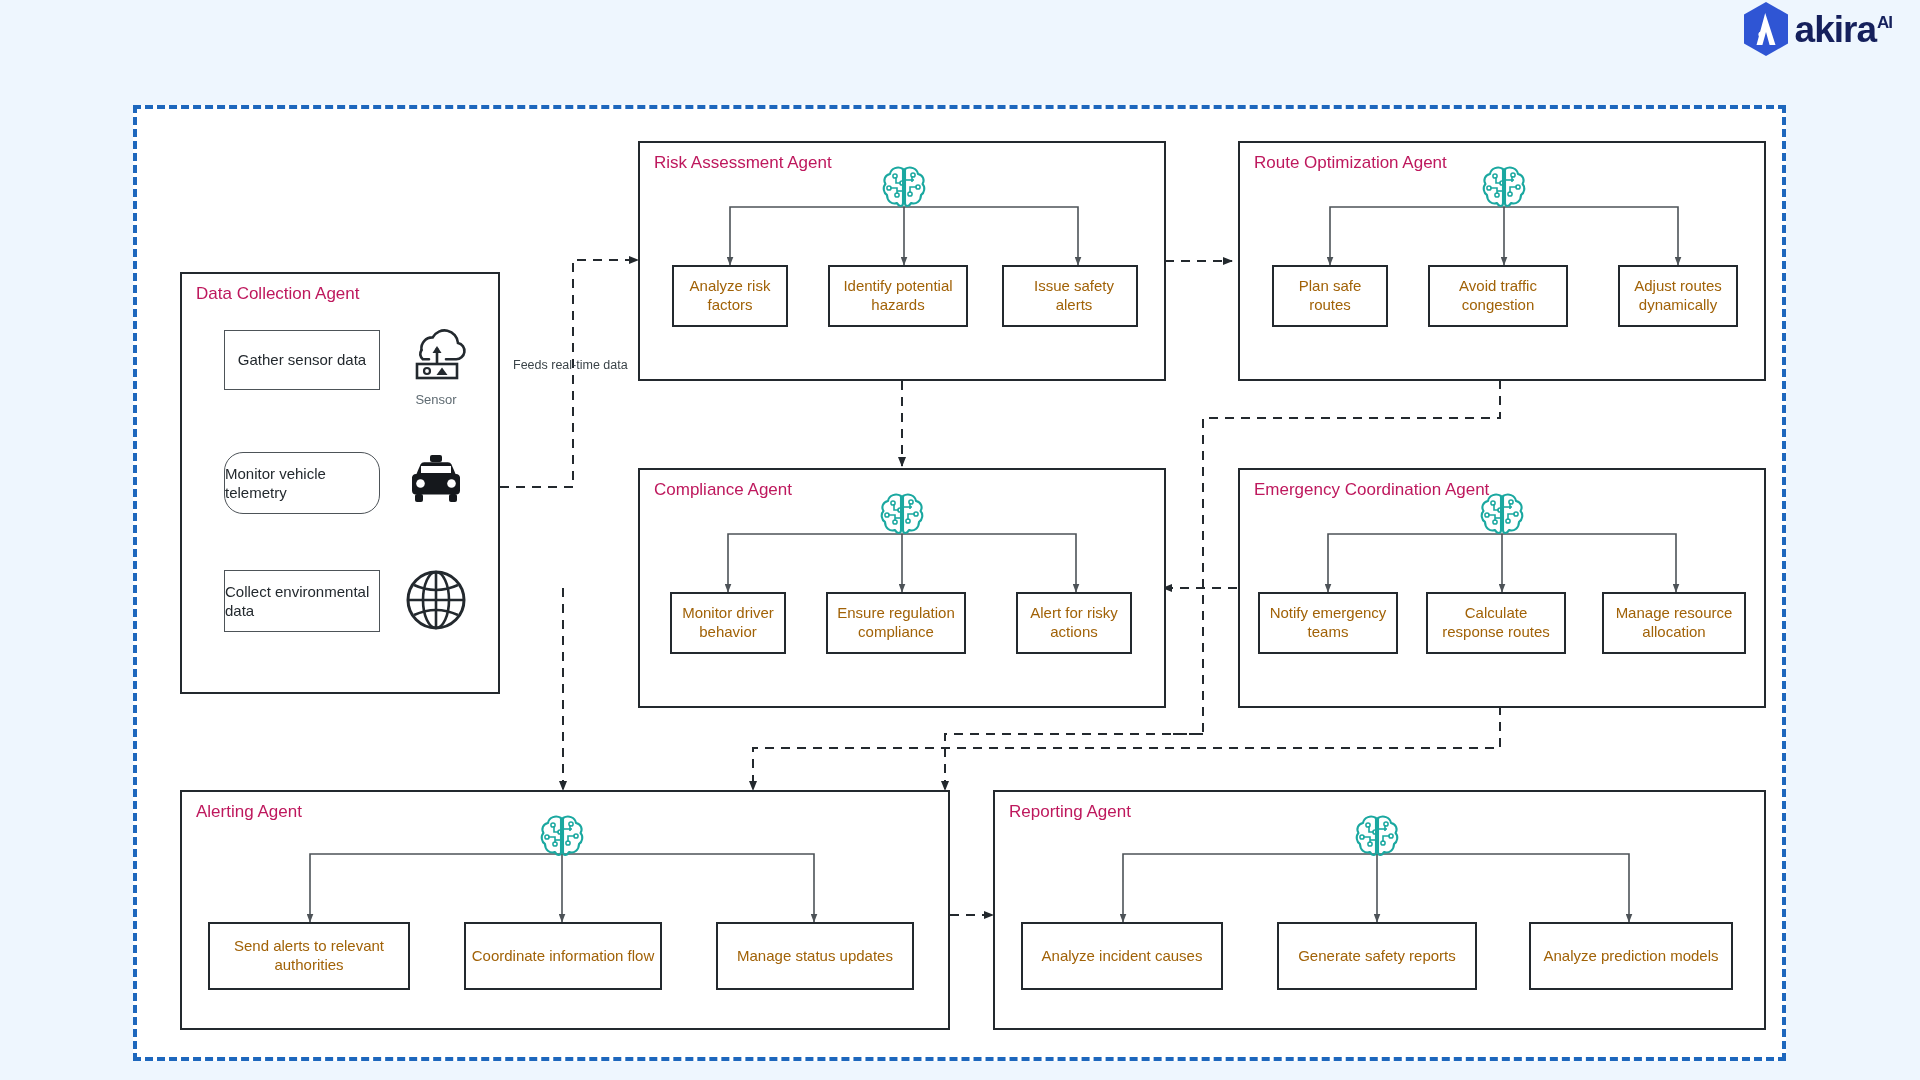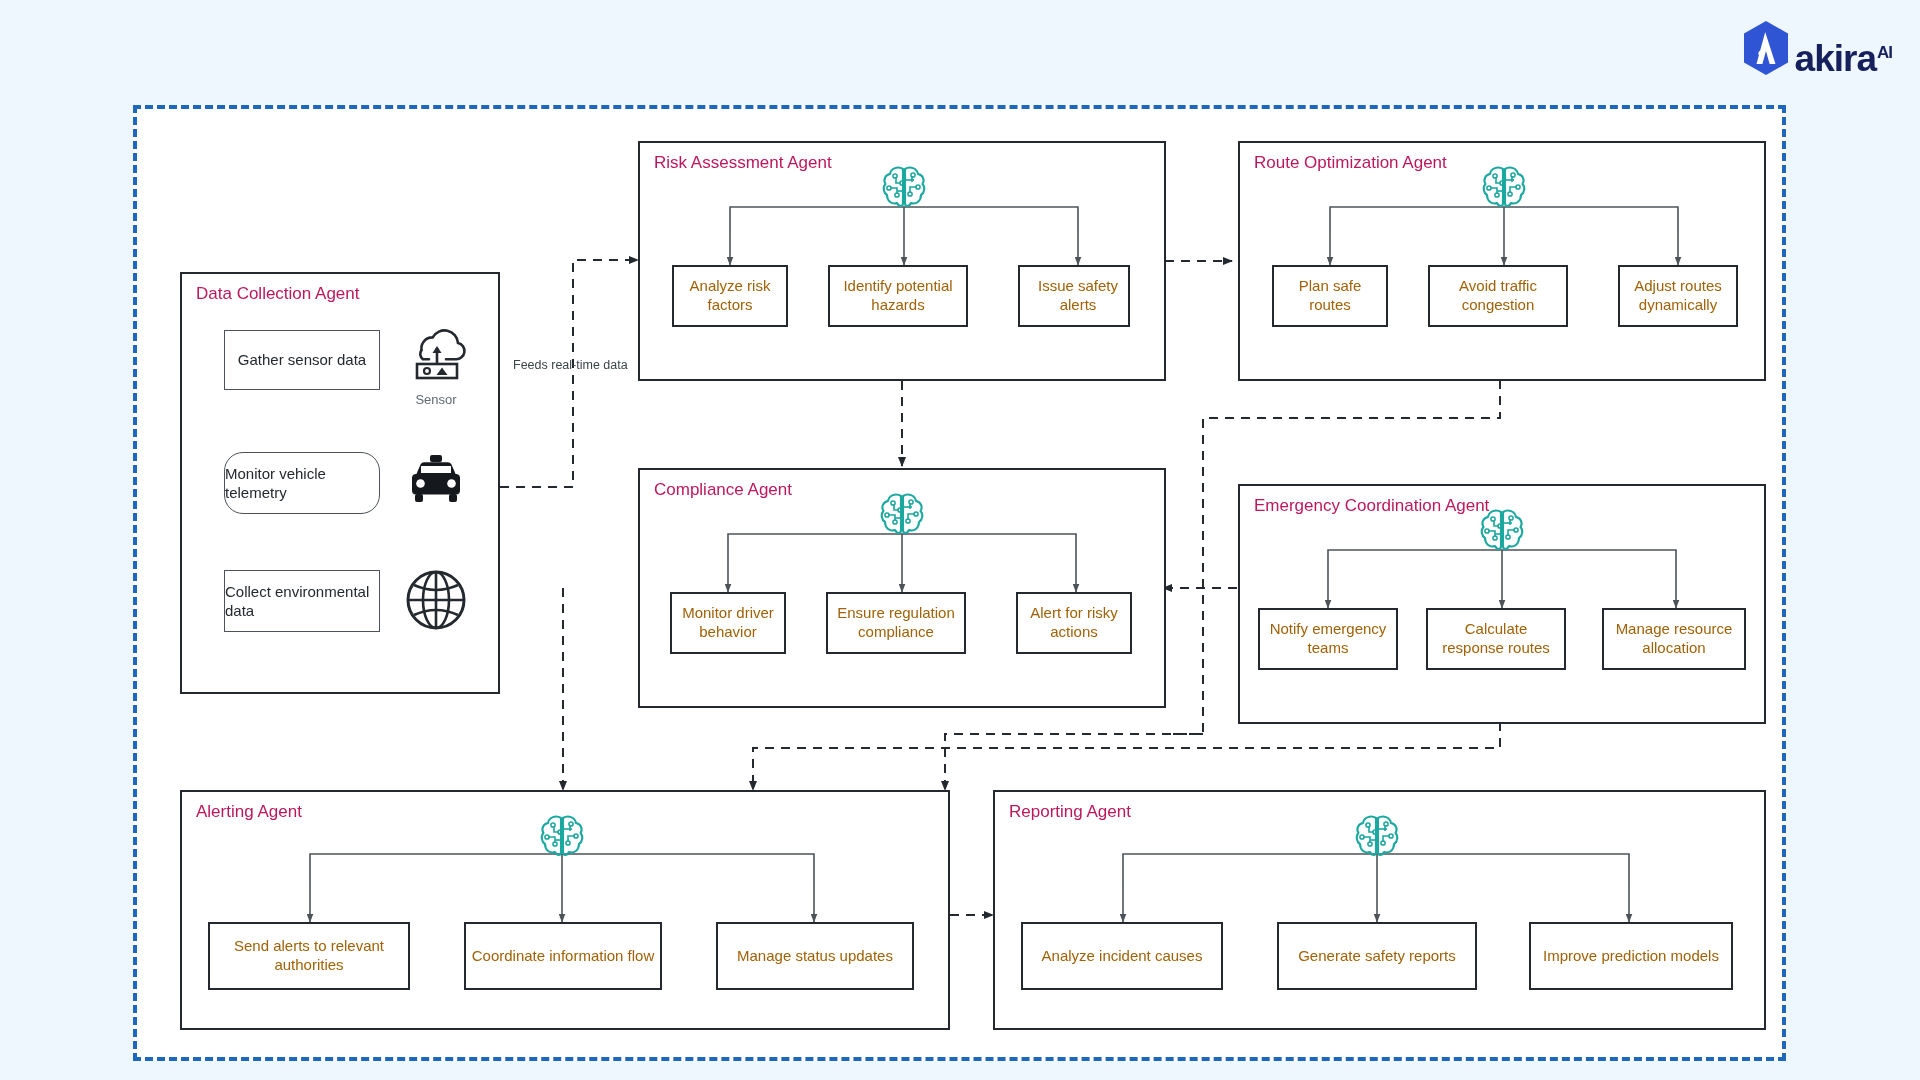--- a/index.html
+++ b/index.html
@@ -5,21 +5,21 @@
   html,body{margin:0;padding:0;}
   body{
     width:1920px;height:1080px;
     background:#eef6fe;
     font-family:"Liberation Sans",sans-serif;
     position:relative;overflow:hidden;
   }
   #stage{position:absolute;inset:0;}
 
   
-  .logo{position:absolute;right:28px;top:19px;display:flex;align-items:flex-end;}
+  .logo{position:absolute;right:28px;top:0;display:flex;align-items:center;}
   .logo-mark{width:58px;height:58px;position:relative;}
   .logo-text{font-size:37px;font-weight:bold;color:#15205c;letter-spacing:-1px;line-height:1;position:relative;}
   .logo-sup{font-size:17px;font-weight:bold;color:#15205c;vertical-align:super;margin-left:1px;}
 
   
   .outer-frame{
     position:absolute;left:133px;top:105px;width:1653px;height:956px;
     border:4px dashed #1d67bd;box-sizing:border-box;background:#fff;
   }
 
@@ -168,21 +168,21 @@
         <circle cx="26" cy="22" r="2.1" fill="none" stroke="#1aa8a0" stroke-width="1.5"></circle>
         <circle cx="13" cy="27" r="2.1" fill="none" stroke="#1aa8a0" stroke-width="1.5"></circle>
         <circle cx="21" cy="34" r="2.1" fill="none" stroke="#1aa8a0" stroke-width="1.5"></circle>
         <circle cx="37" cy="14" r="2.1" fill="none" stroke="#1aa8a0" stroke-width="1.5"></circle>
         <circle cx="42" cy="26" r="2.1" fill="none" stroke="#1aa8a0" stroke-width="1.5"></circle>
         <circle cx="34" cy="33" r="2.1" fill="none" stroke="#1aa8a0" stroke-width="1.5"></circle>
       </svg>
     </div>
     <div class="task" style="left:32px;top:122px;width:116px;height:62px;">Analyze risk factors</div>
     <div class="task" style="left:188px;top:122px;width:140px;height:62px;">Identify potential hazards</div>
-    <div class="task" style="left:378px;top:122px;width:112px;height:62px;padding-left:12px;">Issue safety alerts</div>
+    <div class="task" style="left:362px;top:122px;width:136px;height:62px;padding-left:12px;">Issue safety alerts</div>
   </div>
 
   <div class="panel" style="left:1238px;top:141px;width:528px;height:240px;">
     <div class="panel-title">Route Optimization Agent</div>
     <svg class="wires" style="width:528px;height:240px;">
       <path class="solid-line" d="M90,90 L90,64 L438,64 L438,90"></path>
       <path class="solid-line" d="M90,90 L90,122" marker-end="url(#ahs)"></path>
       <path class="solid-line" d="M264,64 L264,122" marker-end="url(#ahs)"></path>
       <path class="solid-line" d="M438,90 L438,122" marker-end="url(#ahs)"></path>
     </svg>
@@ -235,21 +235,21 @@
         <circle cx="37" cy="14" r="2.1" fill="none" stroke="#1aa8a0" stroke-width="1.5"></circle>
         <circle cx="42" cy="26" r="2.1" fill="none" stroke="#1aa8a0" stroke-width="1.5"></circle>
         <circle cx="34" cy="33" r="2.1" fill="none" stroke="#1aa8a0" stroke-width="1.5"></circle>
       </svg>
     </div>
     <div class="task" style="left:30px;top:122px;width:116px;height:62px;">Monitor driver behavior</div>
     <div class="task" style="left:186px;top:122px;width:140px;height:62px;">Ensure regulation compliance</div>
     <div class="task" style="left:376px;top:122px;width:116px;height:62px;">Alert for risky actions</div>
   </div>
 
-  <div class="panel" style="left:1238px;top:468px;width:528px;height:240px;margin-top:16px;">
+  <div class="panel" style="left:1238px;top:468px;width:528px;height:240px;">
     <div class="panel-title">Emergency Coordination Agent</div>
     <svg class="wires" style="width:528px;height:240px;">
       <path class="solid-line" d="M88,90 L88,64 L436,64 L436,90"></path>
       <path class="solid-line" d="M88,90 L88,122" marker-end="url(#ahs)"></path>
       <path class="solid-line" d="M262,64 L262,122" marker-end="url(#ahs)"></path>
       <path class="solid-line" d="M436,90 L436,122" marker-end="url(#ahs)"></path>
     </svg>
     <div class="brain" style="left:234px;top:18px;">
       <svg width="56" height="56" viewBox="0 0 56 56">
         <path d="M27,8 C22,5 15,7 14,13 C9,14 7,19 9.5,23 C6.5,26 7.5,32 11,34 C11,40 16,44 21,42 C23,46 27,46 27,42 Z" fill="none" stroke="#1aa8a0" stroke-width="2.1" stroke-linejoin="round"></path>
@@ -328,16 +328,16 @@
         <circle cx="26" cy="22" r="2.1" fill="none" stroke="#1aa8a0" stroke-width="1.5"></circle>
         <circle cx="13" cy="27" r="2.1" fill="none" stroke="#1aa8a0" stroke-width="1.5"></circle>
         <circle cx="21" cy="34" r="2.1" fill="none" stroke="#1aa8a0" stroke-width="1.5"></circle>
         <circle cx="37" cy="14" r="2.1" fill="none" stroke="#1aa8a0" stroke-width="1.5"></circle>
         <circle cx="42" cy="26" r="2.1" fill="none" stroke="#1aa8a0" stroke-width="1.5"></circle>
         <circle cx="34" cy="33" r="2.1" fill="none" stroke="#1aa8a0" stroke-width="1.5"></circle>
       </svg>
     </div>
     <div class="task" style="left:26px;top:130px;width:202px;height:68px;">Analyze incident causes</div>
     <div class="task" style="left:282px;top:130px;width:200px;height:68px;">Generate safety reports</div>
-    <div class="task" style="left:534px;top:130px;width:204px;height:68px;">Improve prediction models</div>
+    <div class="task" style="left:534px;top:130px;width:204px;height:68px;">Analyze prediction models</div>
   </div>
 
 </div>
 
 </body></html>

